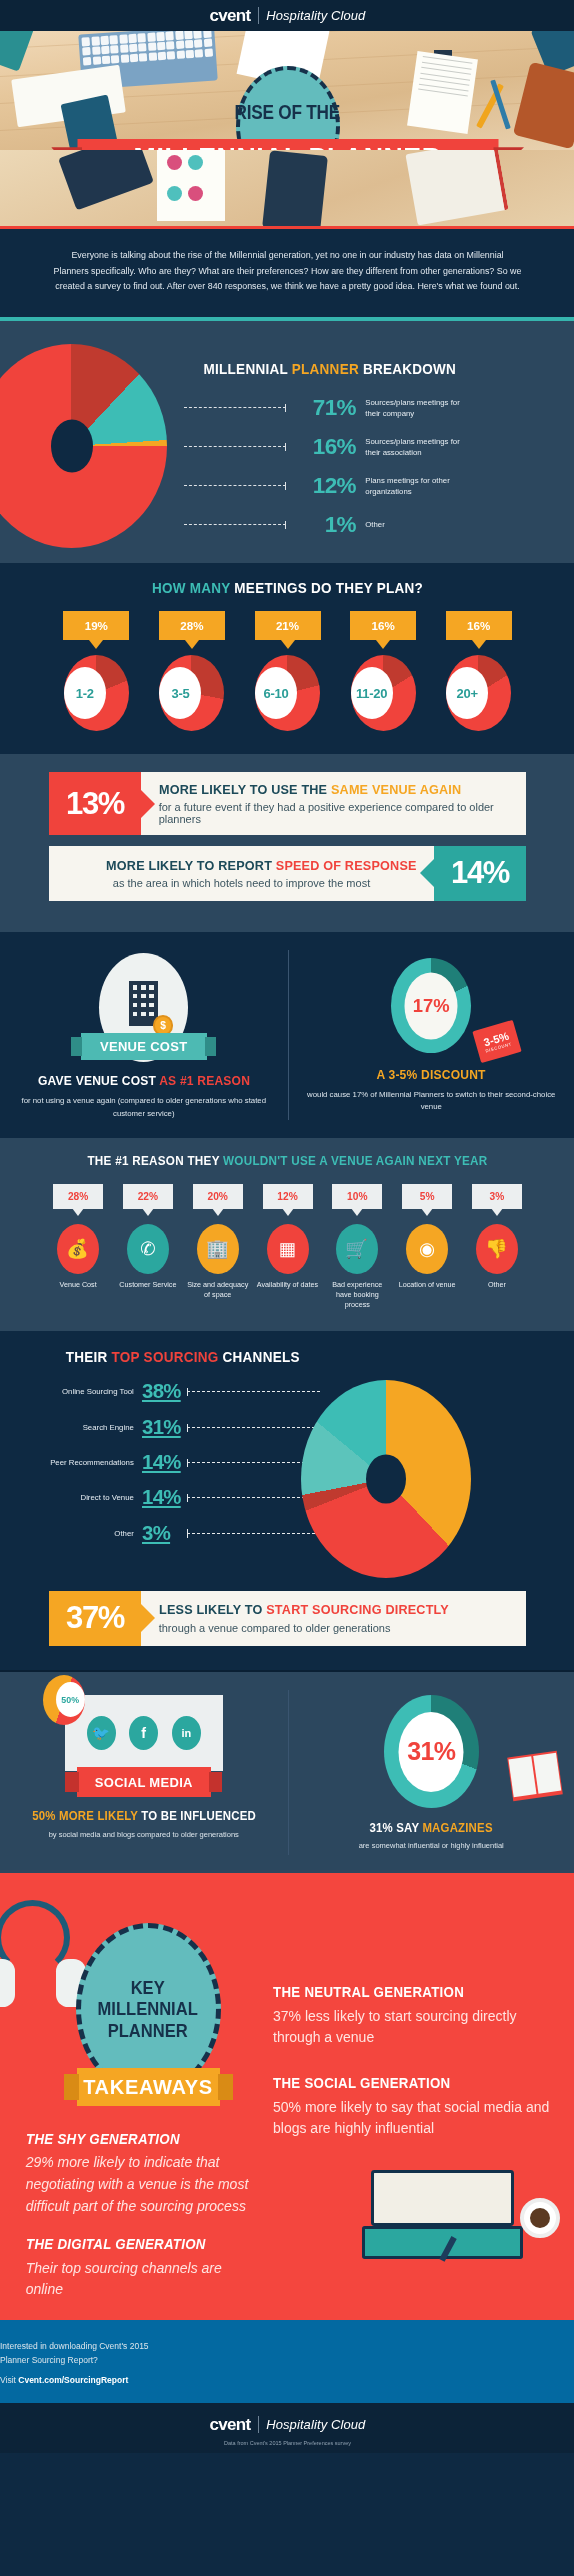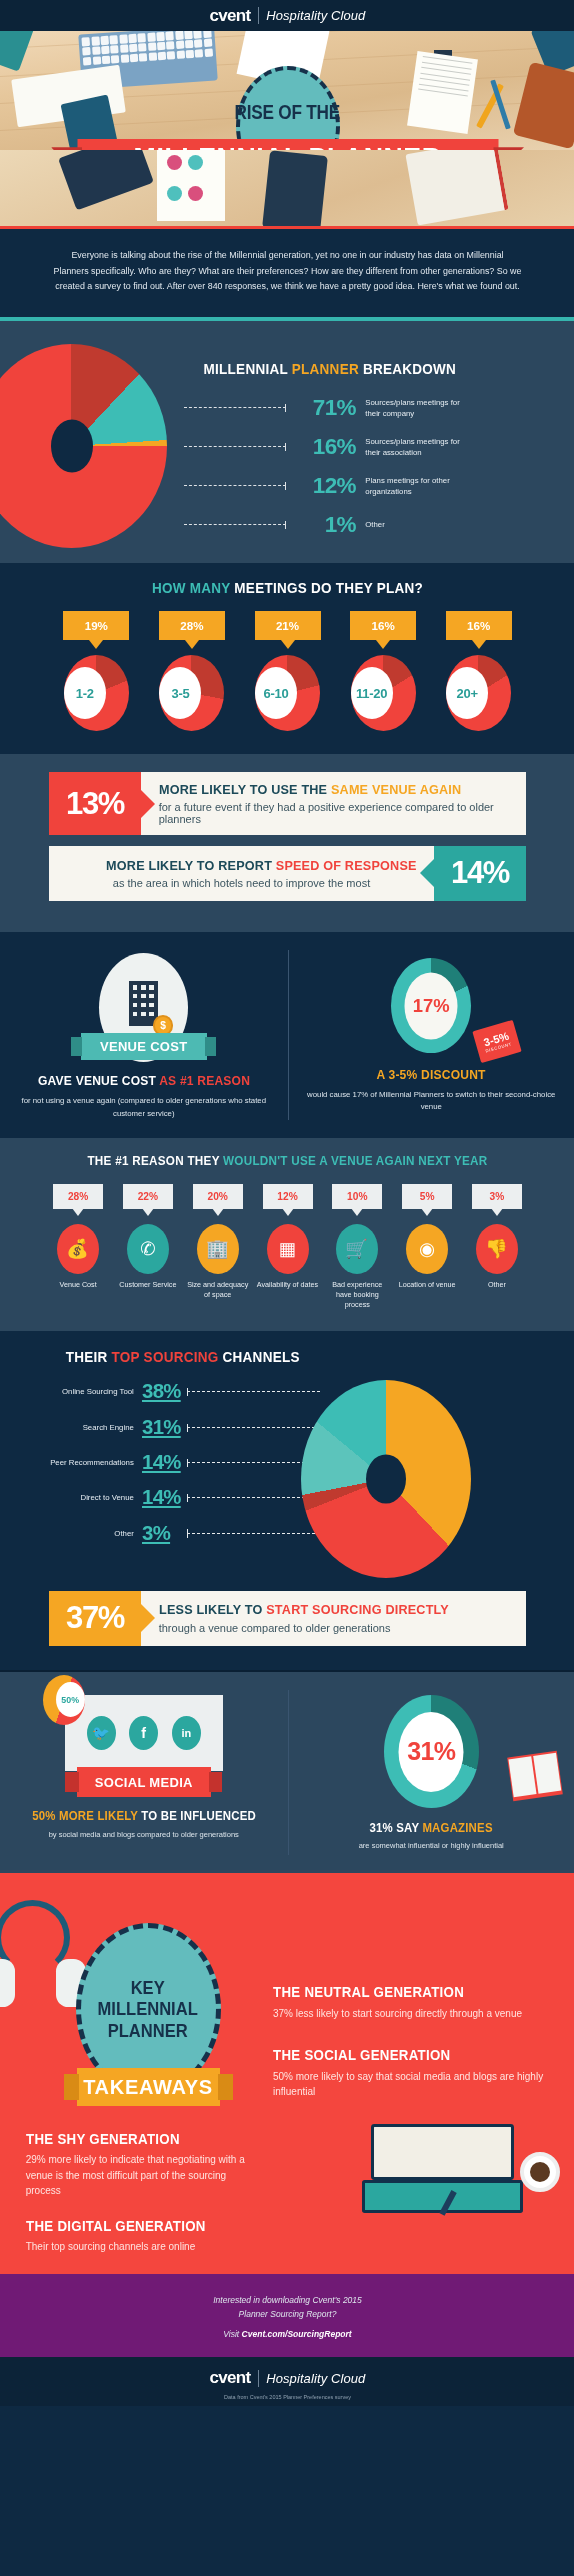--- a/index.html
+++ b/index.html
@@ -328,39 +328,39 @@
   .tk-seal span { font-size:18.4px; font-weight:bold; color:#16314a; line-height:1.17; transform:scaleX(.9); }
   .tk-ribbon {
     position:relative; width:143px; height:38px; margin:-27px auto 0; background:#f5a623;
     display:flex; align-items:center; justify-content:center; z-index:5;
     font-size:20px; font-weight:bold; color:#fff; letter-spacing:0.7px;
   }
   .tk-ribbon:before, .tk-ribbon:after {
     content:""; position:absolute; top:6.1px; width:15px; height:26px; background:#d98b15; z-index:-1;
   }
   .tk-ribbon:before { left:-13px; } .tk-ribbon:after { right:-13px; }
-  .tk-items { padding:24.5px 20.4px 0 2.7px; }
+  .tk-items { padding:24.5px 20.4px 0 2.7px;font-style:italic; }
   .tk-h { font-size:14.3px; font-weight:bold; color:#fff; letter-spacing:0.3px; transform:scaleX(.93); transform-origin:left; }
-  .tk-p { font-size:10px; line-height:1.55; color:#ffe4e1; margin-top:5.5px; }
+  .tk-p { font-size:14px; line-height:1.55; color:#ffe4e1; margin-top:5.5px; }
   .tk-item { margin-bottom:19px; }
   .tk-right { flex:1; padding:0 24.5px 0 0; }
   .laptop { position:absolute; right:61px; bottom:61px; width:143px; height:89px; z-index:2; }
   .lt-screen { width:143px; height:56px; background:#f2efe6; border:3.4px solid #12314b; border-radius:3.4px; }
   .lt-base { width:161px; height:33px; background:#2ba79f; border:3.4px solid #12314b; border-radius:2.7px; margin-left:-8.9px; }
   .coffee { position:absolute; right:15px; bottom:82px; width:40px; height:40px; border-radius:50%; background:#fff; border:4.1px solid #eee; z-index:2;}
   .coffee i { position:absolute; inset:6.1px; border-radius:50%; background:#5b3a22; }
   .keychain { position:absolute; right:109px; bottom:49px; width:35px; height:35px; z-index:2; }
   .keychain i { position:absolute; width:6.1px; height:26px; background:#1d3d5c; transform:rotate(28deg); left:13.6px; }
   .headphone { position:absolute; left:-17.7px; top:27px; width:102px; height:143px; z-index:2; }
   .hp-band { position:absolute; left:12.3px; top:0; width:75px; height:75px; border:6.1px solid #1d5b78; border-radius:50%; border-bottom-color:transparent; }
   .hp-cup { position:absolute; width:30px; height:48px; background:#eef2f1; border-radius:12.3px; top:59px; }
   .hp-cup.l { left:2.7px; } .hp-cup.r { left:74px; }
 
   
-  .cta { background:#701a75; padding:19px 0 17.7px; text-align:center;font-style:italic; }
+  .cta { background:#0369a1; padding:19px 0 17.7px; text-align:left; }
   .cta-l1 { font-size:8.5px; color:#dde6ec; line-height:1.65; }
   .cta-l2 { font-size:8.5px; color:#dde6ec; margin-top:8.2px; }
   .cta-l2 b { color:#fff; }
 
   .footbar { background:#0c2338; padding:11.6px 0 5.5px; text-align:center; }
   .footnote { background:#0c2338; text-align:center; font-size:5.5px; color:#8ea0b0; padding-bottom:6.8px; }
 </style>
 </head>
 <body>
 

